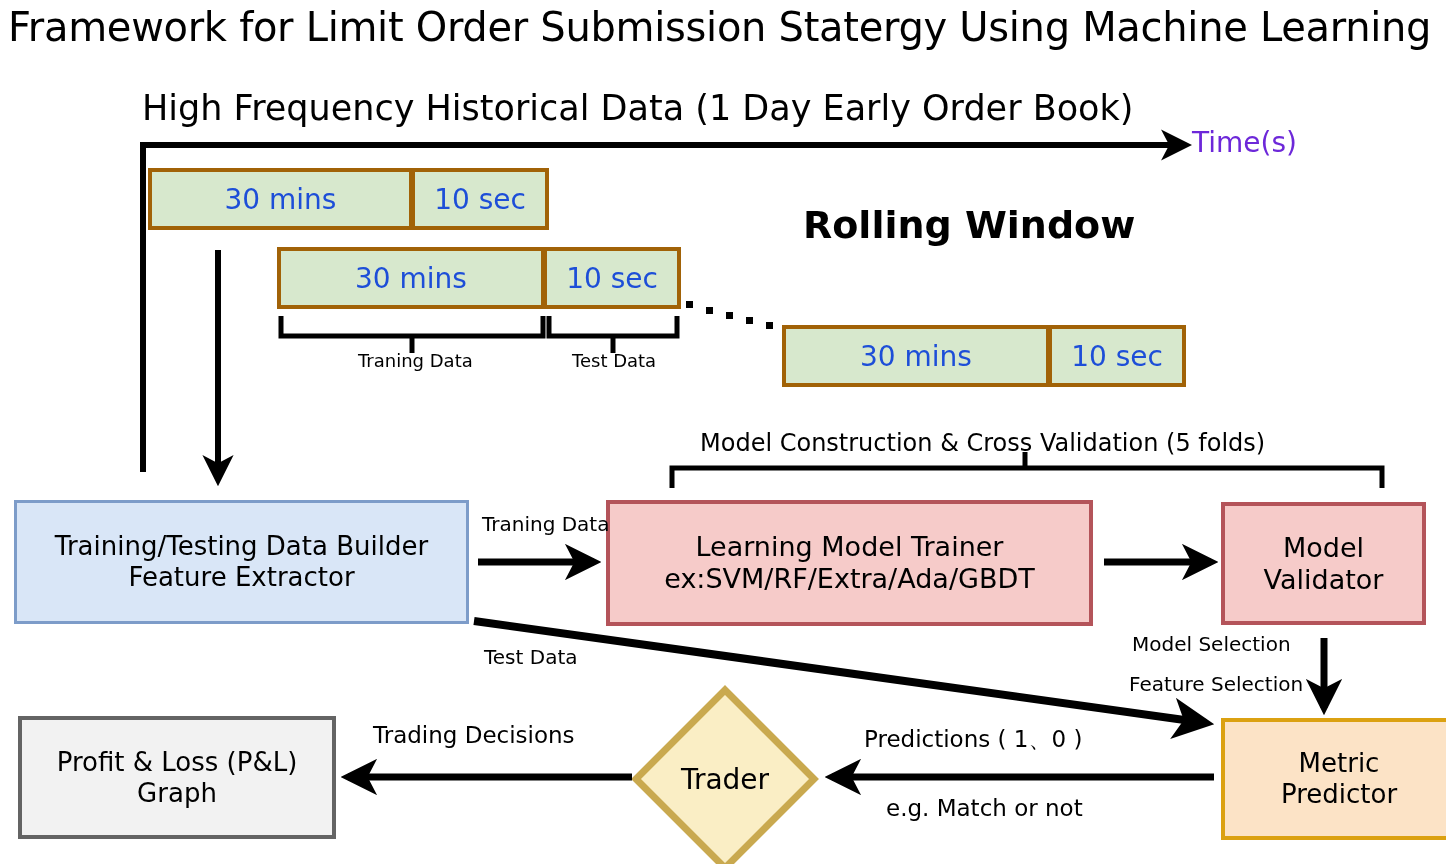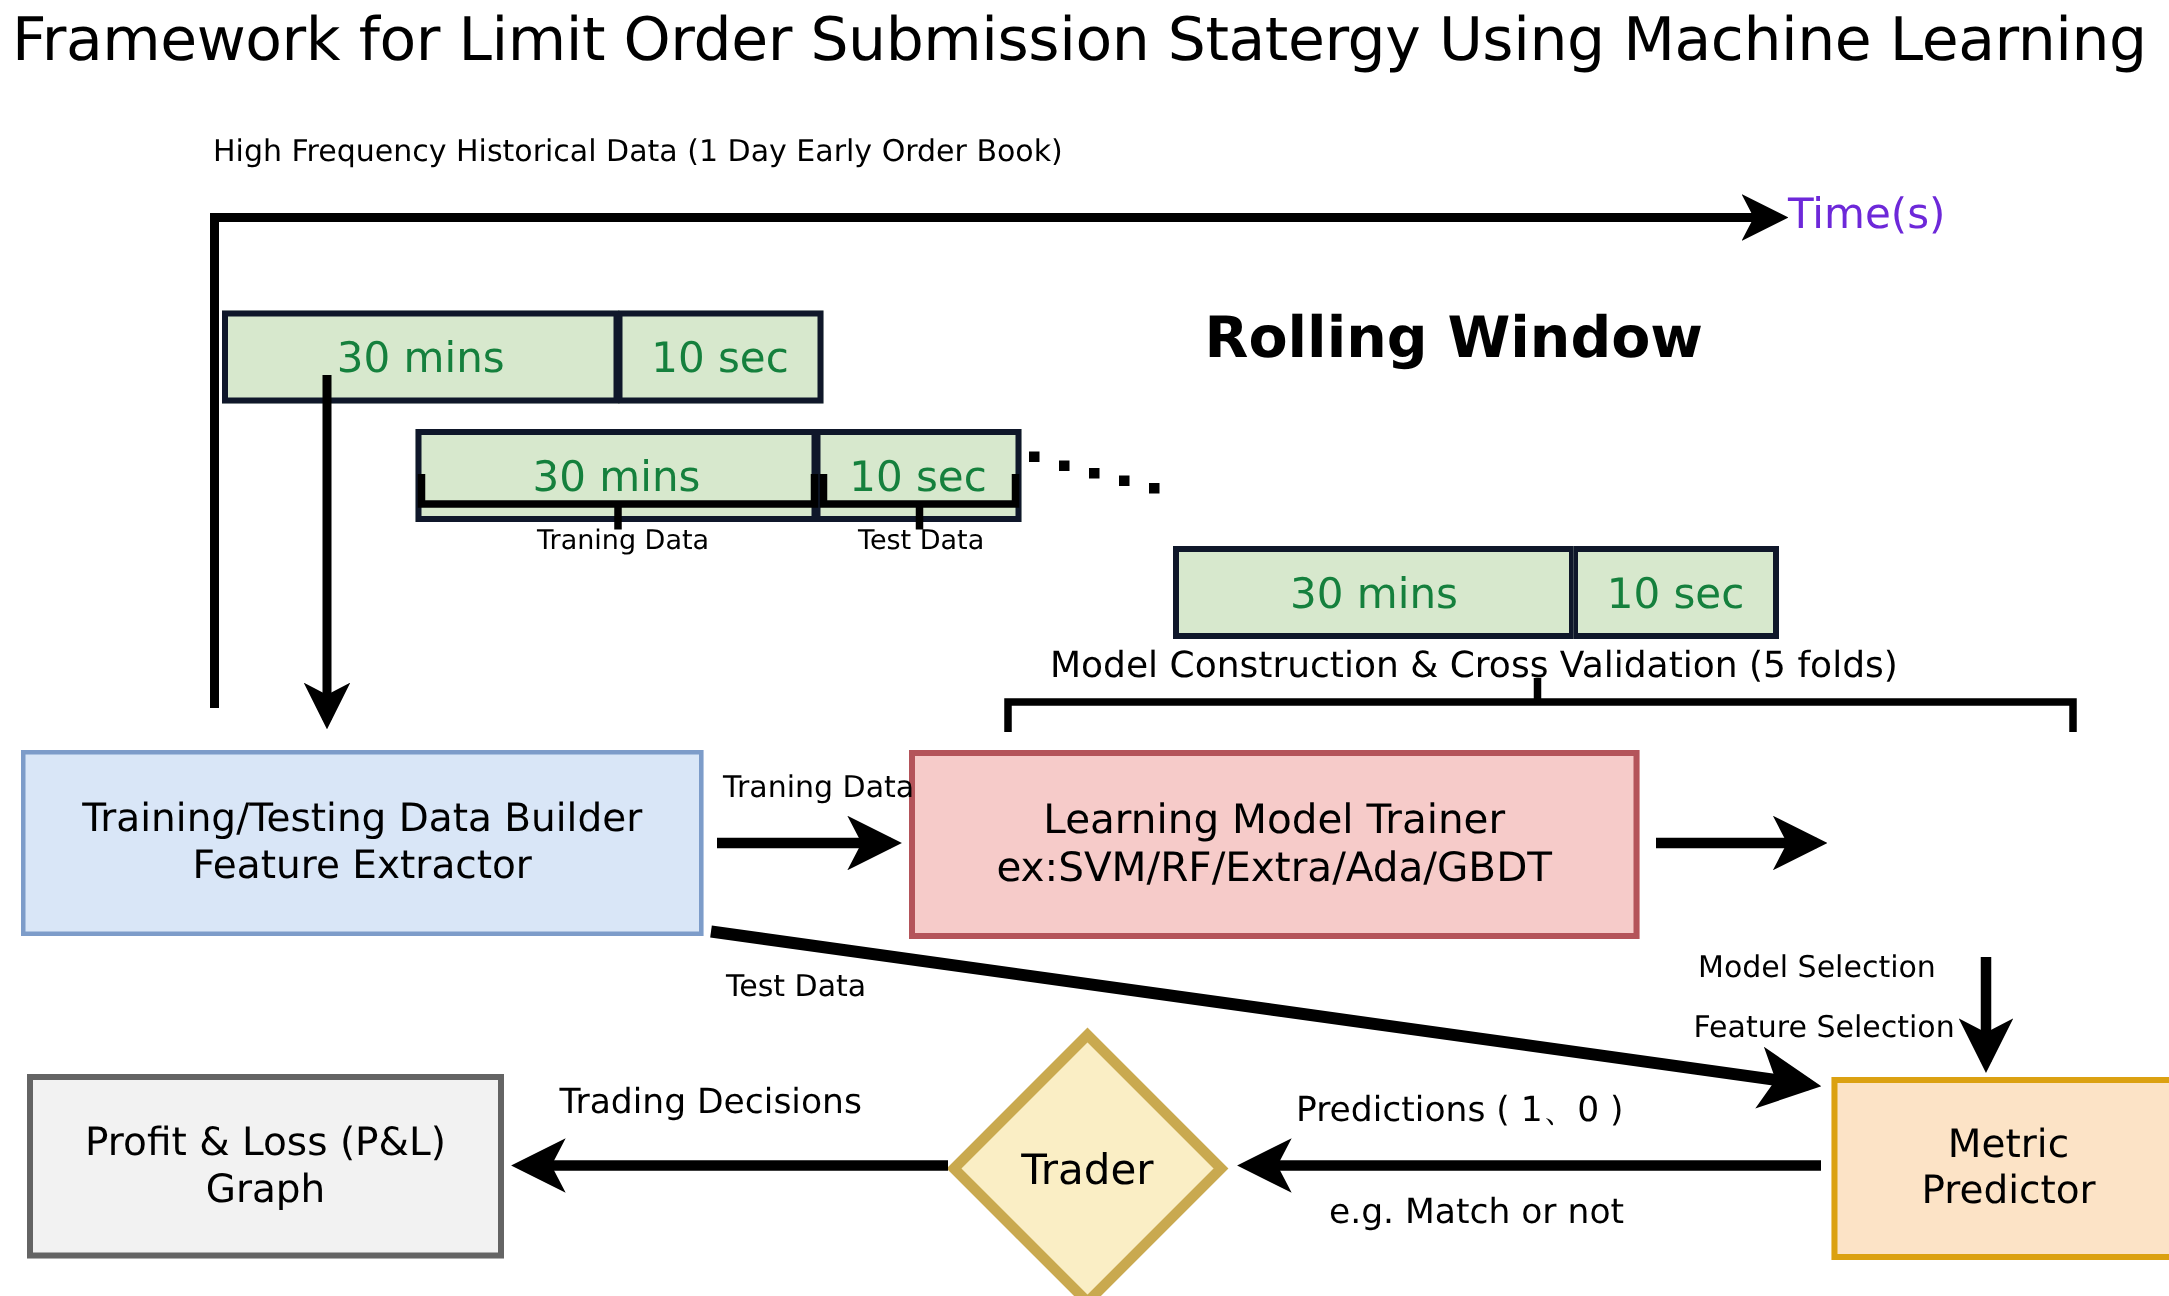--- a/index.html
+++ b/index.html
@@ -25,21 +25,21 @@
     width: 1438px;
     font-size: 40px;
     font-weight: 400;
     letter-spacing: -0.3px;
     color: #000;
     white-space: nowrap;
     font-family: "DejaVu Sans", sans-serif;
   }
   .hdr-sub {
     left: 142px; top: 88px;
-    font-size: 20px;
+    font-size: 35px;
     color: #000;
     white-space: nowrap;
   }
   .time-label {
     left: 1192px; top: 126px;
     font-size: 28px;
     color: #6d28d9;
     white-space: nowrap;
   }
   .rolling-label {
@@ -62,28 +62,27 @@
   }
   .mid-lbl {
     font-size: 23px;
     color: #000;
     white-space: nowrap;
   }
 
   
   .gbox {
     background: #d7e8cd;
-    border: 4px solid #0f172a;
+    border: 4px solid #a16207;
     box-sizing: border-box;
     display: flex;
     align-items: center;
     justify-content: center;
     font-size: 28px;
-    color: #15803d;
-    margin-top: 39px;
+    color: #1d4ed8;
   }
   .gbox.right { border-left-width: 3px; }
 
   .pbox {
     box-sizing: border-box;
     display: flex;
     flex-direction: column;
     align-items: center;
     justify-content: center;
     text-align: center;
@@ -186,20 +185,24 @@
   <div class="abs pbox box-blue" style="left:14px; top:500px; width:455px; height:124px;">
     <span>Training/Testing Data Builder</span>
     <span>Feature Extractor</span>
   </div>
 
   <div class="abs pbox box-red" style="left:606px; top:500px; width:487px; height:126px;">
     <span>Learning Model Trainer</span>
     <span>ex:SVM/RF/Extra/Ada/GBDT</span>
   </div>
 
+  <div class="abs pbox box-red-sm" style="left:1221px; top:502px; width:205px; height:123px;">
+    <span>Model</span>
+    <span>Validator</span>
+  </div>
 
   <div class="abs pbox box-orange" style="left:1221px; top:718px; width:236px; height:122px;">
     <span>Metric</span>
     <span>Predictor</span>
   </div>
 
   <div class="abs pbox box-gray" style="left:18px; top:716px; width:318px; height:123px;">
     <span>Profit &amp; Loss (P&amp;L)</span>
     <span>Graph</span>
   </div>

